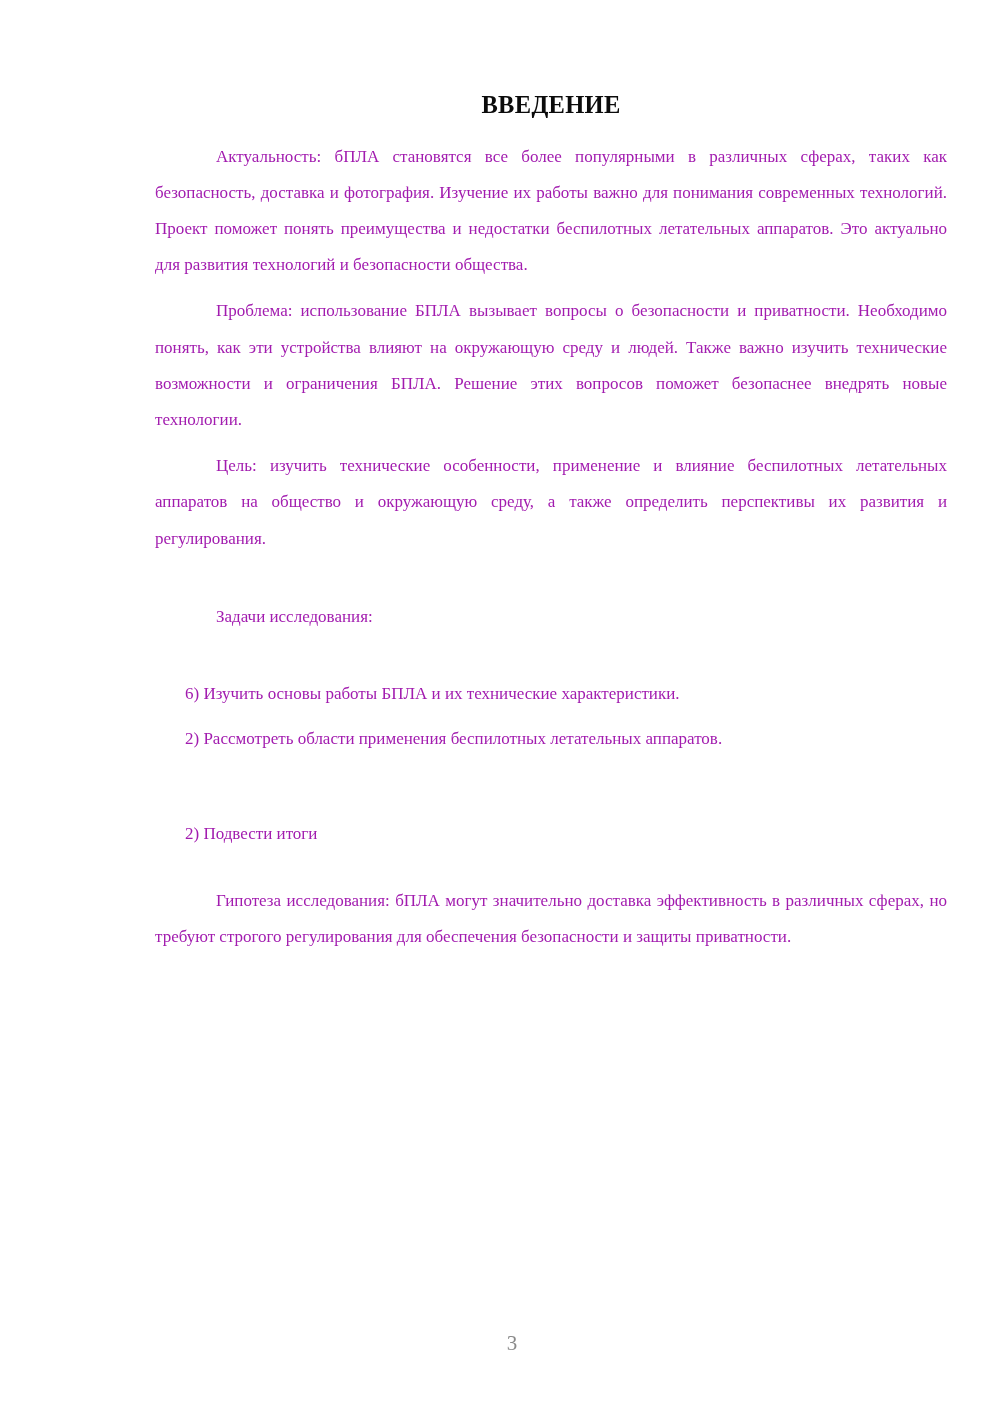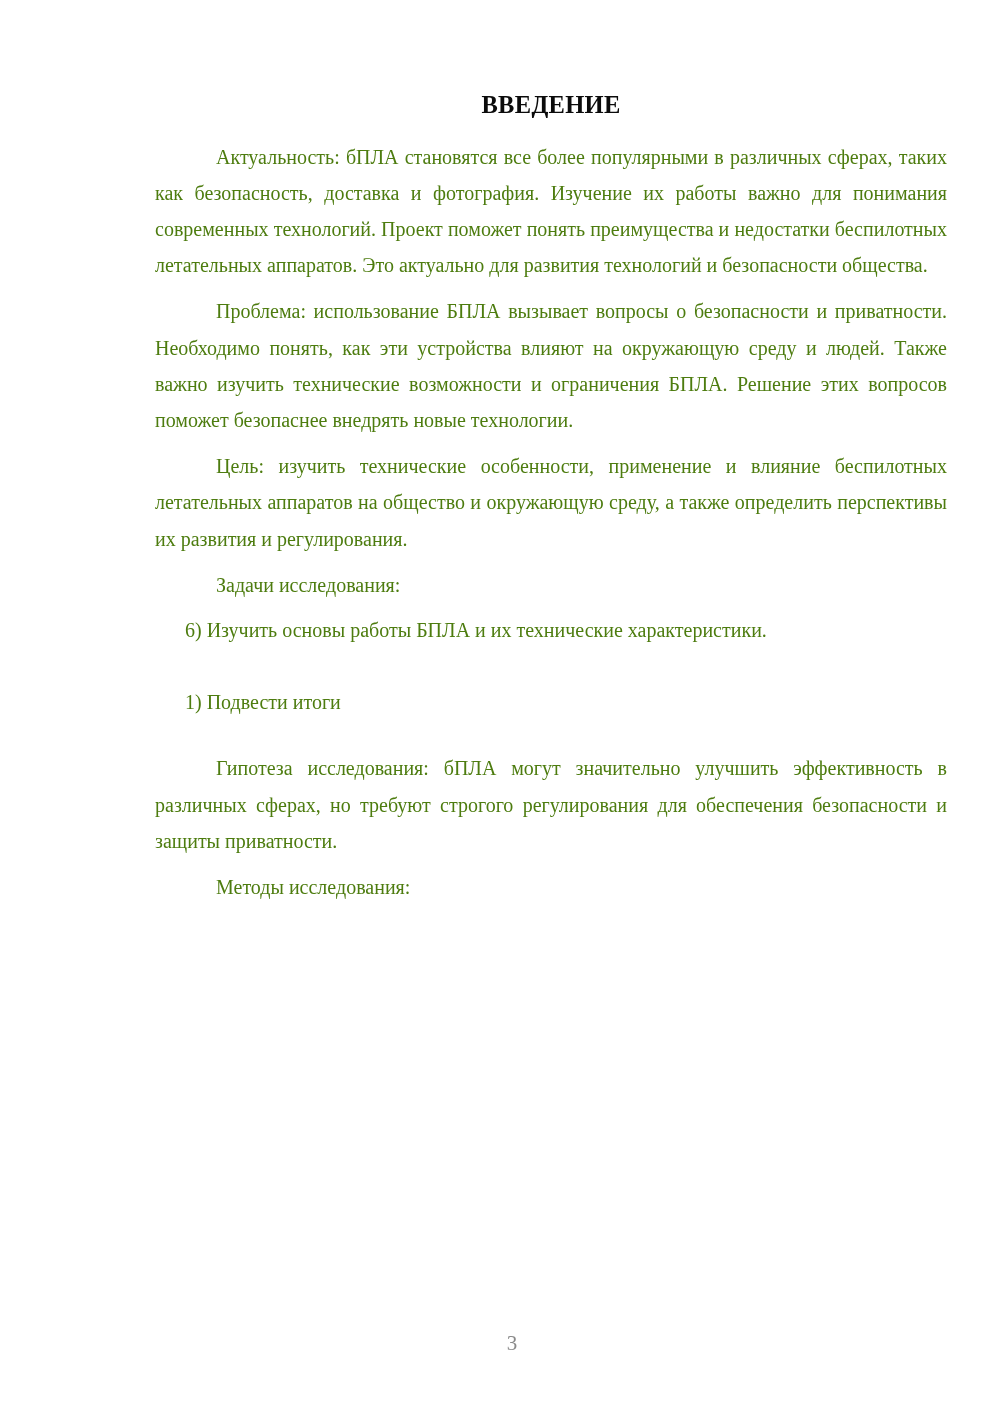--- a/index.html
+++ b/index.html
@@ -38,40 +38,41 @@
     font-weight: bold;
     text-align: center;
     letter-spacing: 0.3px;
     line-height: 1.0;
     margin: 0 0 0 0;
     padding-top: 7px;
     color: #0b0b0b;
   }
 
   .para {
-    font-size: 20px;
+    font-size: 17px;
     line-height: 36.2px;
     text-align: justify;
     text-justify: inter-word;
     margin: 0;
-    color: #4d7c0f;
+    color: #a21caf;
     -webkit-hyphens: none;
     hyphens: none;
   }
 
   .para.indent-para {
     text-indent: 61px;
   }
 
   .para.indent-list {
     text-indent: 30px;
   }
 
   .para.no-justify {
     text-align: left;
+    margin-top: 32px;
   }
 
   
   .gap-title { height: 21px; }
   .gap-para  { height: 10px; }
   .gap-list  { height: 9px; }
 
   .page-number {
     position: absolute;
     left: 0;
@@ -108,42 +109,42 @@
     <div class="gap-para"></div>
 
     <p class="para indent-para no-justify">Задачи исследования:</p>
 
     <div class="gap-list"></div>
 
     <p class="para indent-list no-justify">6) Изучить основы работы БПЛА и их технические характеристики.</p>
 
     <div class="gap-list"></div>
 
+    <p class="para indent-list">2) Рассмотреть области применения беспилотных летательных аппаратов.</p>
 
     <div class="gap-list"></div>
 
 
     <div class="gap-list"></div>
 
 
     <div class="gap-list"></div>
 
-    <p class="para indent-list no-justify">1) Подвести итоги</p>
+    <p class="para indent-list no-justify">2) Подвести итоги</p>
 
     <div class="gap-para"></div>
 
 
     <div class="gap-para"></div>
 
 
     <div class="gap-para"></div>
 
-    <p class="para indent-para">Гипотеза исследования: бПЛА могут значительно улучшить эффективность в различных сферах, но требуют строгого регулирования для обеспечения безопасности и защиты приватности.</p>
+    <p class="para indent-para">Гипотеза исследования: бПЛА могут значительно доставка эффективность в различных сферах, но требуют строгого регулирования для обеспечения безопасности и защиты приватности.</p>
 
     <div class="gap-para"></div>
 
-    <p class="para indent-para no-justify">Методы исследования:</p>
 
   </div>
 
   <div class="page-number">3</div>
 
 </div>
 
 </body></html>

